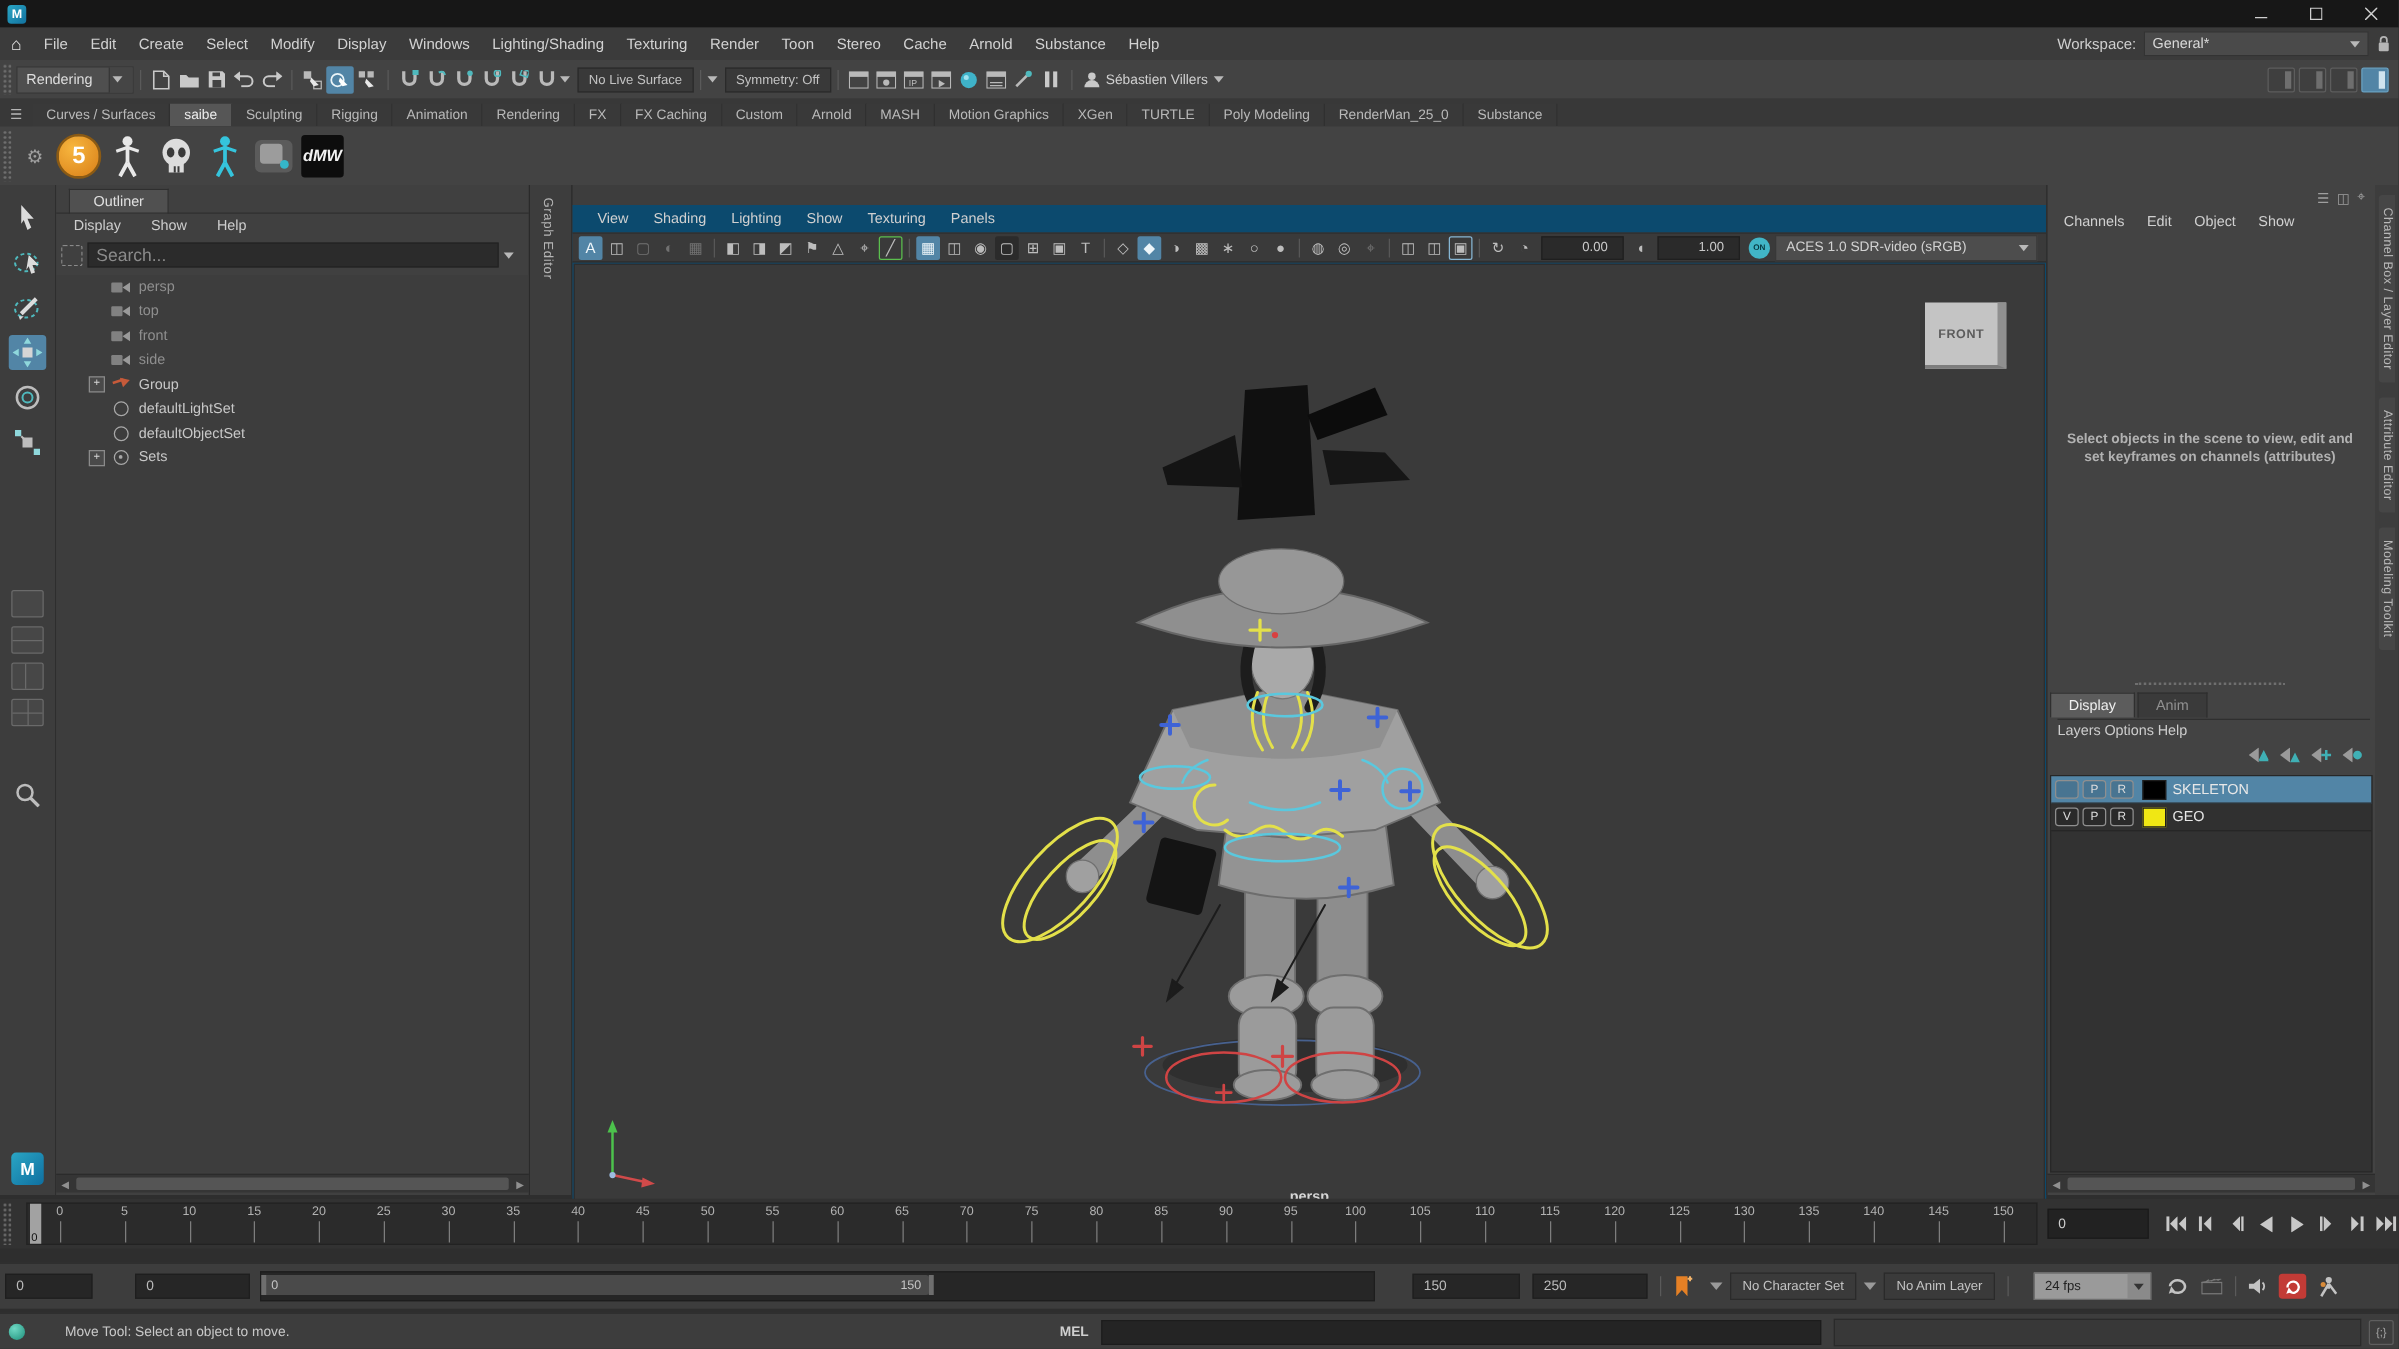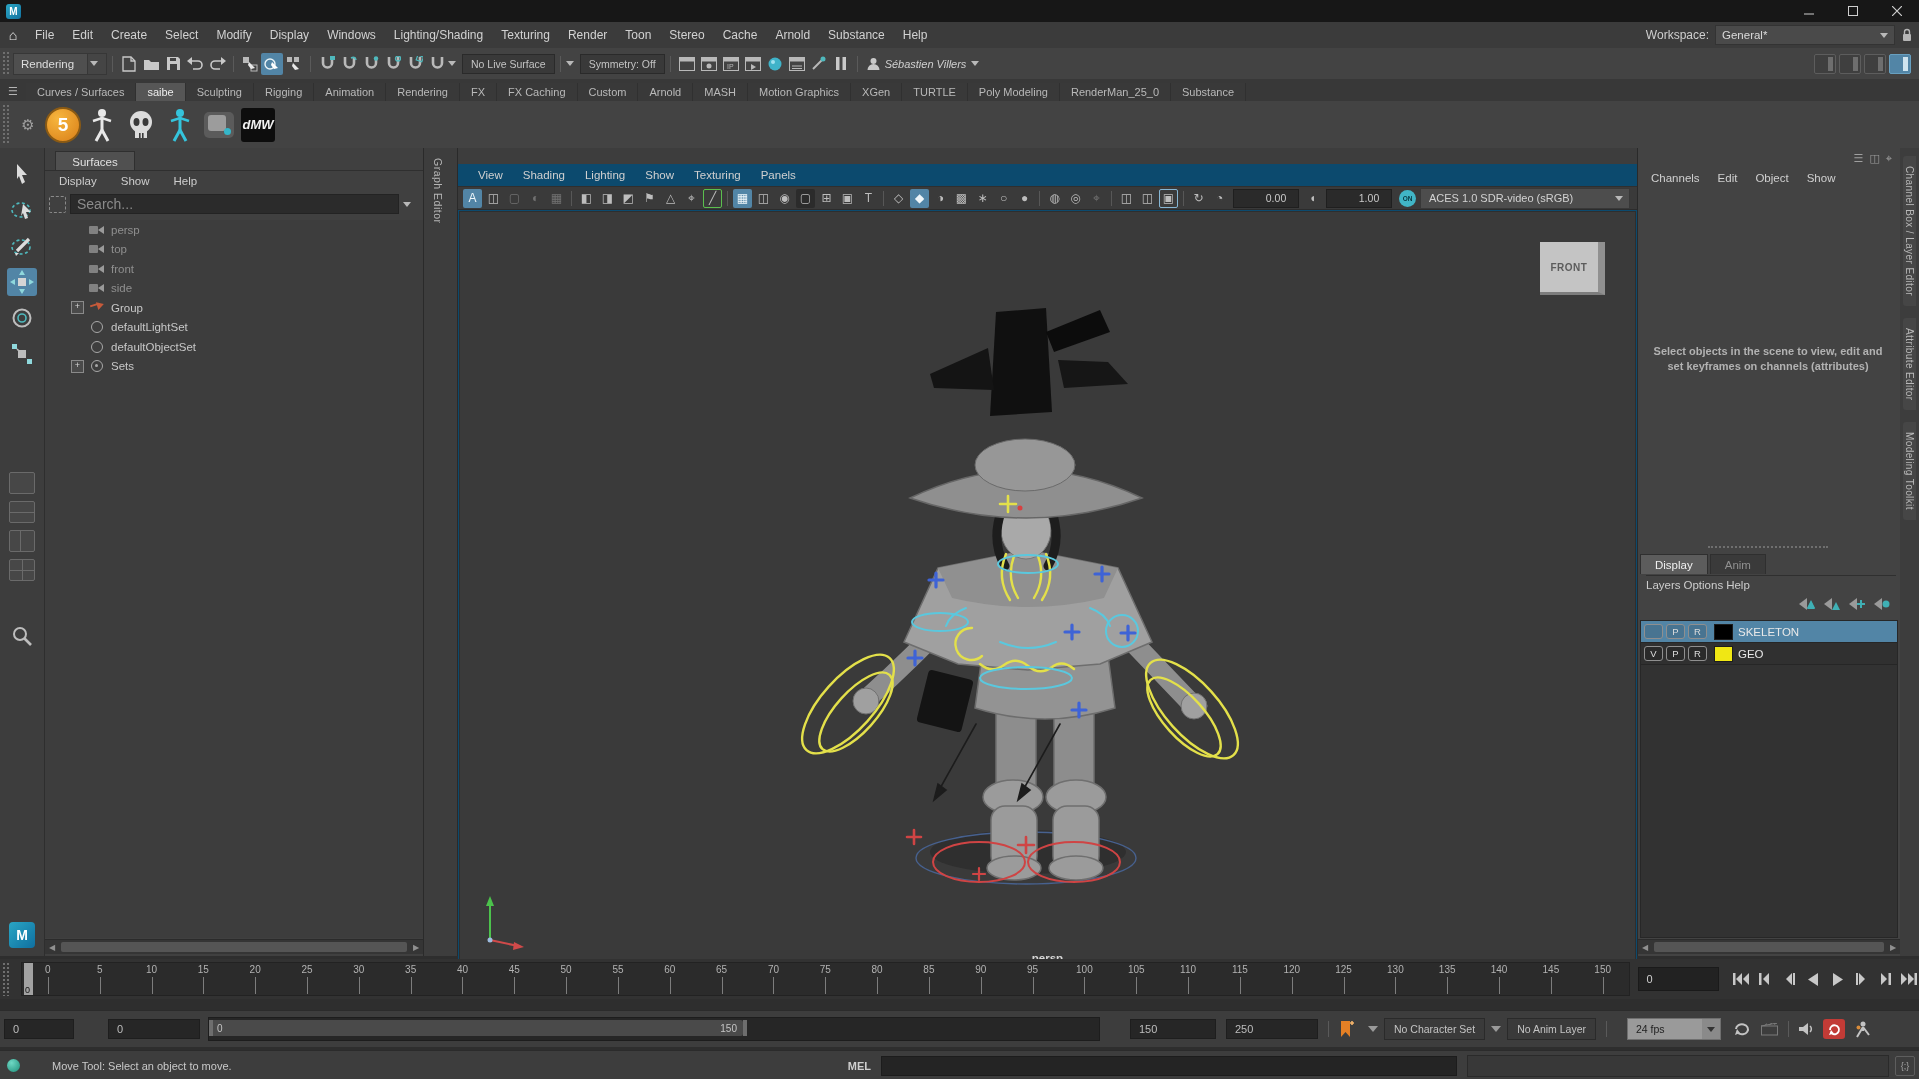--- a/index.html
+++ b/index.html
@@ -29,21 +29,21 @@
   .drop-arrow{width:0;height:0;border-left:4px solid transparent;border-right:4px solid transparent;border-top:5px solid #b9b9b9;margin-right:6px;}
 
   
   #statusline{left:0;top:48px;width:1919px;height:31px;background:#434343;display:flex;align-items:center;border-bottom:1px solid #2e2e2e;}
   .menuset{width:92px;height:20px;background:#4f4f4f;border:1px solid #373737;display:flex;align-items:center;margin-left:2px;}
   .menuset span{flex:1;padding-left:7px;font-size:11.5px;color:#dedede;}
   .menuset .dbox{width:18px;height:100%;background:#454545;display:flex;align-items:center;justify-content:center;border-left:1px solid #373737;}
   .sicon{width:22px;height:22px;display:flex;align-items:center;justify-content:center;border-radius:2px;}
   .sicon.active{background:#5285a6;}
   .sbox{height:18px;background:#393939;border:1px solid #2a2a2a;display:flex;align-items:center;padding:0 8px;font-size:10.5px;color:#c3c3c3;white-space:nowrap;}
-  .usersec{display:flex;align-items:center;gap:5px;padding:0 4px;font-size:11px;color:#d0d0d0;white-space:nowrap;font-style:italic;}
+  .usersec{display:flex;align-items:center;gap:5px;padding:0 4px;font-size:11px;color:#d0d0d0;white-space:nowrap;}
   .ptoggle{width:20px;height:18px;border:1px solid #5d5d5d;border-radius:2px;margin-left:3px;position:relative;background:#3f3f3f;}
   .ptoggle::after{content:"";position:absolute;right:2px;top:2px;bottom:2px;width:5px;background:#6e6e6e;}
   .ptoggle.active{background:#5285a6;border-color:#68a0c0;}
   .ptoggle.active::after{background:#cfe4ef;}
 
   
   #shelftabs{left:0;top:79px;width:1919px;height:22px;background:#383838;display:flex;align-items:flex-end;border-bottom:1px solid #2c2c2c;}
   #shelftabs .shelfmenu{width:26px;color:#b5b5b5;text-align:center;font-size:11px;padding-bottom:3px;}
   .shelf-tab{padding:3px 11px;font-size:11px;color:#b9b9b9;background:#393939;border-right:1px solid #303030;white-space:nowrap;}
   .shelf-tab.active{background:#565656;color:#ececec;}
@@ -529,21 +529,21 @@
       <div class="tool" style="margin-top:34px;">
           <svg width="20" height="20">
             <circle cx="8" cy="8" r="6" fill="none" stroke="#bdbdbd" stroke-width="2"></circle>
             <line x1="12.5" y1="12.5" x2="19" y2="19" stroke="#bdbdbd" stroke-width="2.6"></line>
           </svg>
         </div>
       <div id="mayabadge">M</div>
     </div>
 
     <div id="outliner" class="abs">
-      <div class="paneltab">Surfaces</div>
+      <div class="paneltab">Outliner</div>
       <div class="omenus">
 
       <span>Display</span>
           <span>Show</span>
           <span>Help</span>
         </div>
       <div id="osearchrow">
         <div class="filtericon"></div>
         <input id="osearch" placeholder="Search..." style="">
         <div class="drop-arrow"></div>

